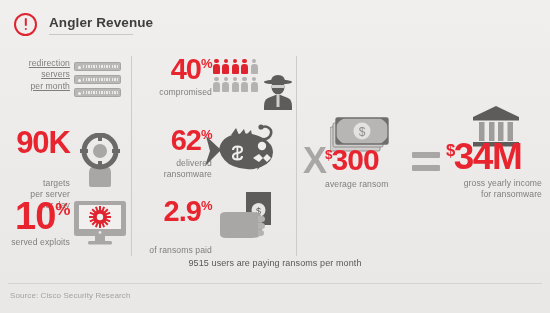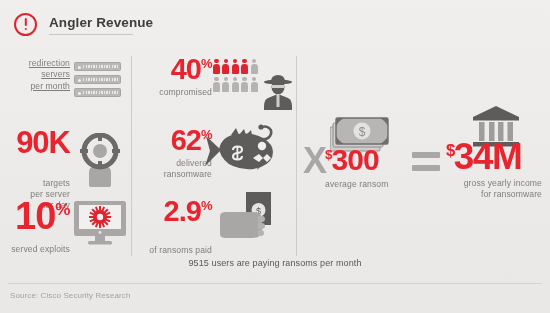--- a/index.html
+++ b/index.html
@@ -111,21 +111,21 @@
       <rect x="22" y="28" width="4" height="8" fill="#6b6a69"></rect>
       <rect x="4" y="16" width="8" height="4" fill="#6b6a69"></rect>
       <rect x="36" y="16" width="8" height="4" fill="#6b6a69"></rect>
     </svg>
   </div>
 
   <div class="stat" style="left:4px;top:199px;width:66px;">
     <div class="big" style="font-size:38px;letter-spacing:-1px;text-align:right;">
       <span>10</span><span class="pct">%</span>
     </div>
-    <div class="cap r" style="margin-top:10px;">served exploits</div>
+    <div class="cap r" style="margin-top:3px;">served exploits</div>
   </div>
   <div class="icon" style="left:74px;top:201px;width:52px;height:44px;">
     <svg width="52" height="44" viewBox="0 0 52 44">
       <rect x="0" y="0" width="52" height="35" rx="2.5" fill="#a8a7a6"></rect>
       <rect x="5" y="4" width="42" height="24" fill="#f1f0ef"></rect>
       <circle cx="26" cy="31.5" r="1.4" fill="#e8e7e6"></circle>
       <rect x="21" y="35" width="10" height="5" fill="#a8a7a6"></rect>
       <rect x="14" y="40" width="24" height="3.5" rx="1.5" fill="#a8a7a6"></rect>
       <g fill="#e0242f">
         <circle cx="26" cy="16" r="7"></circle>

